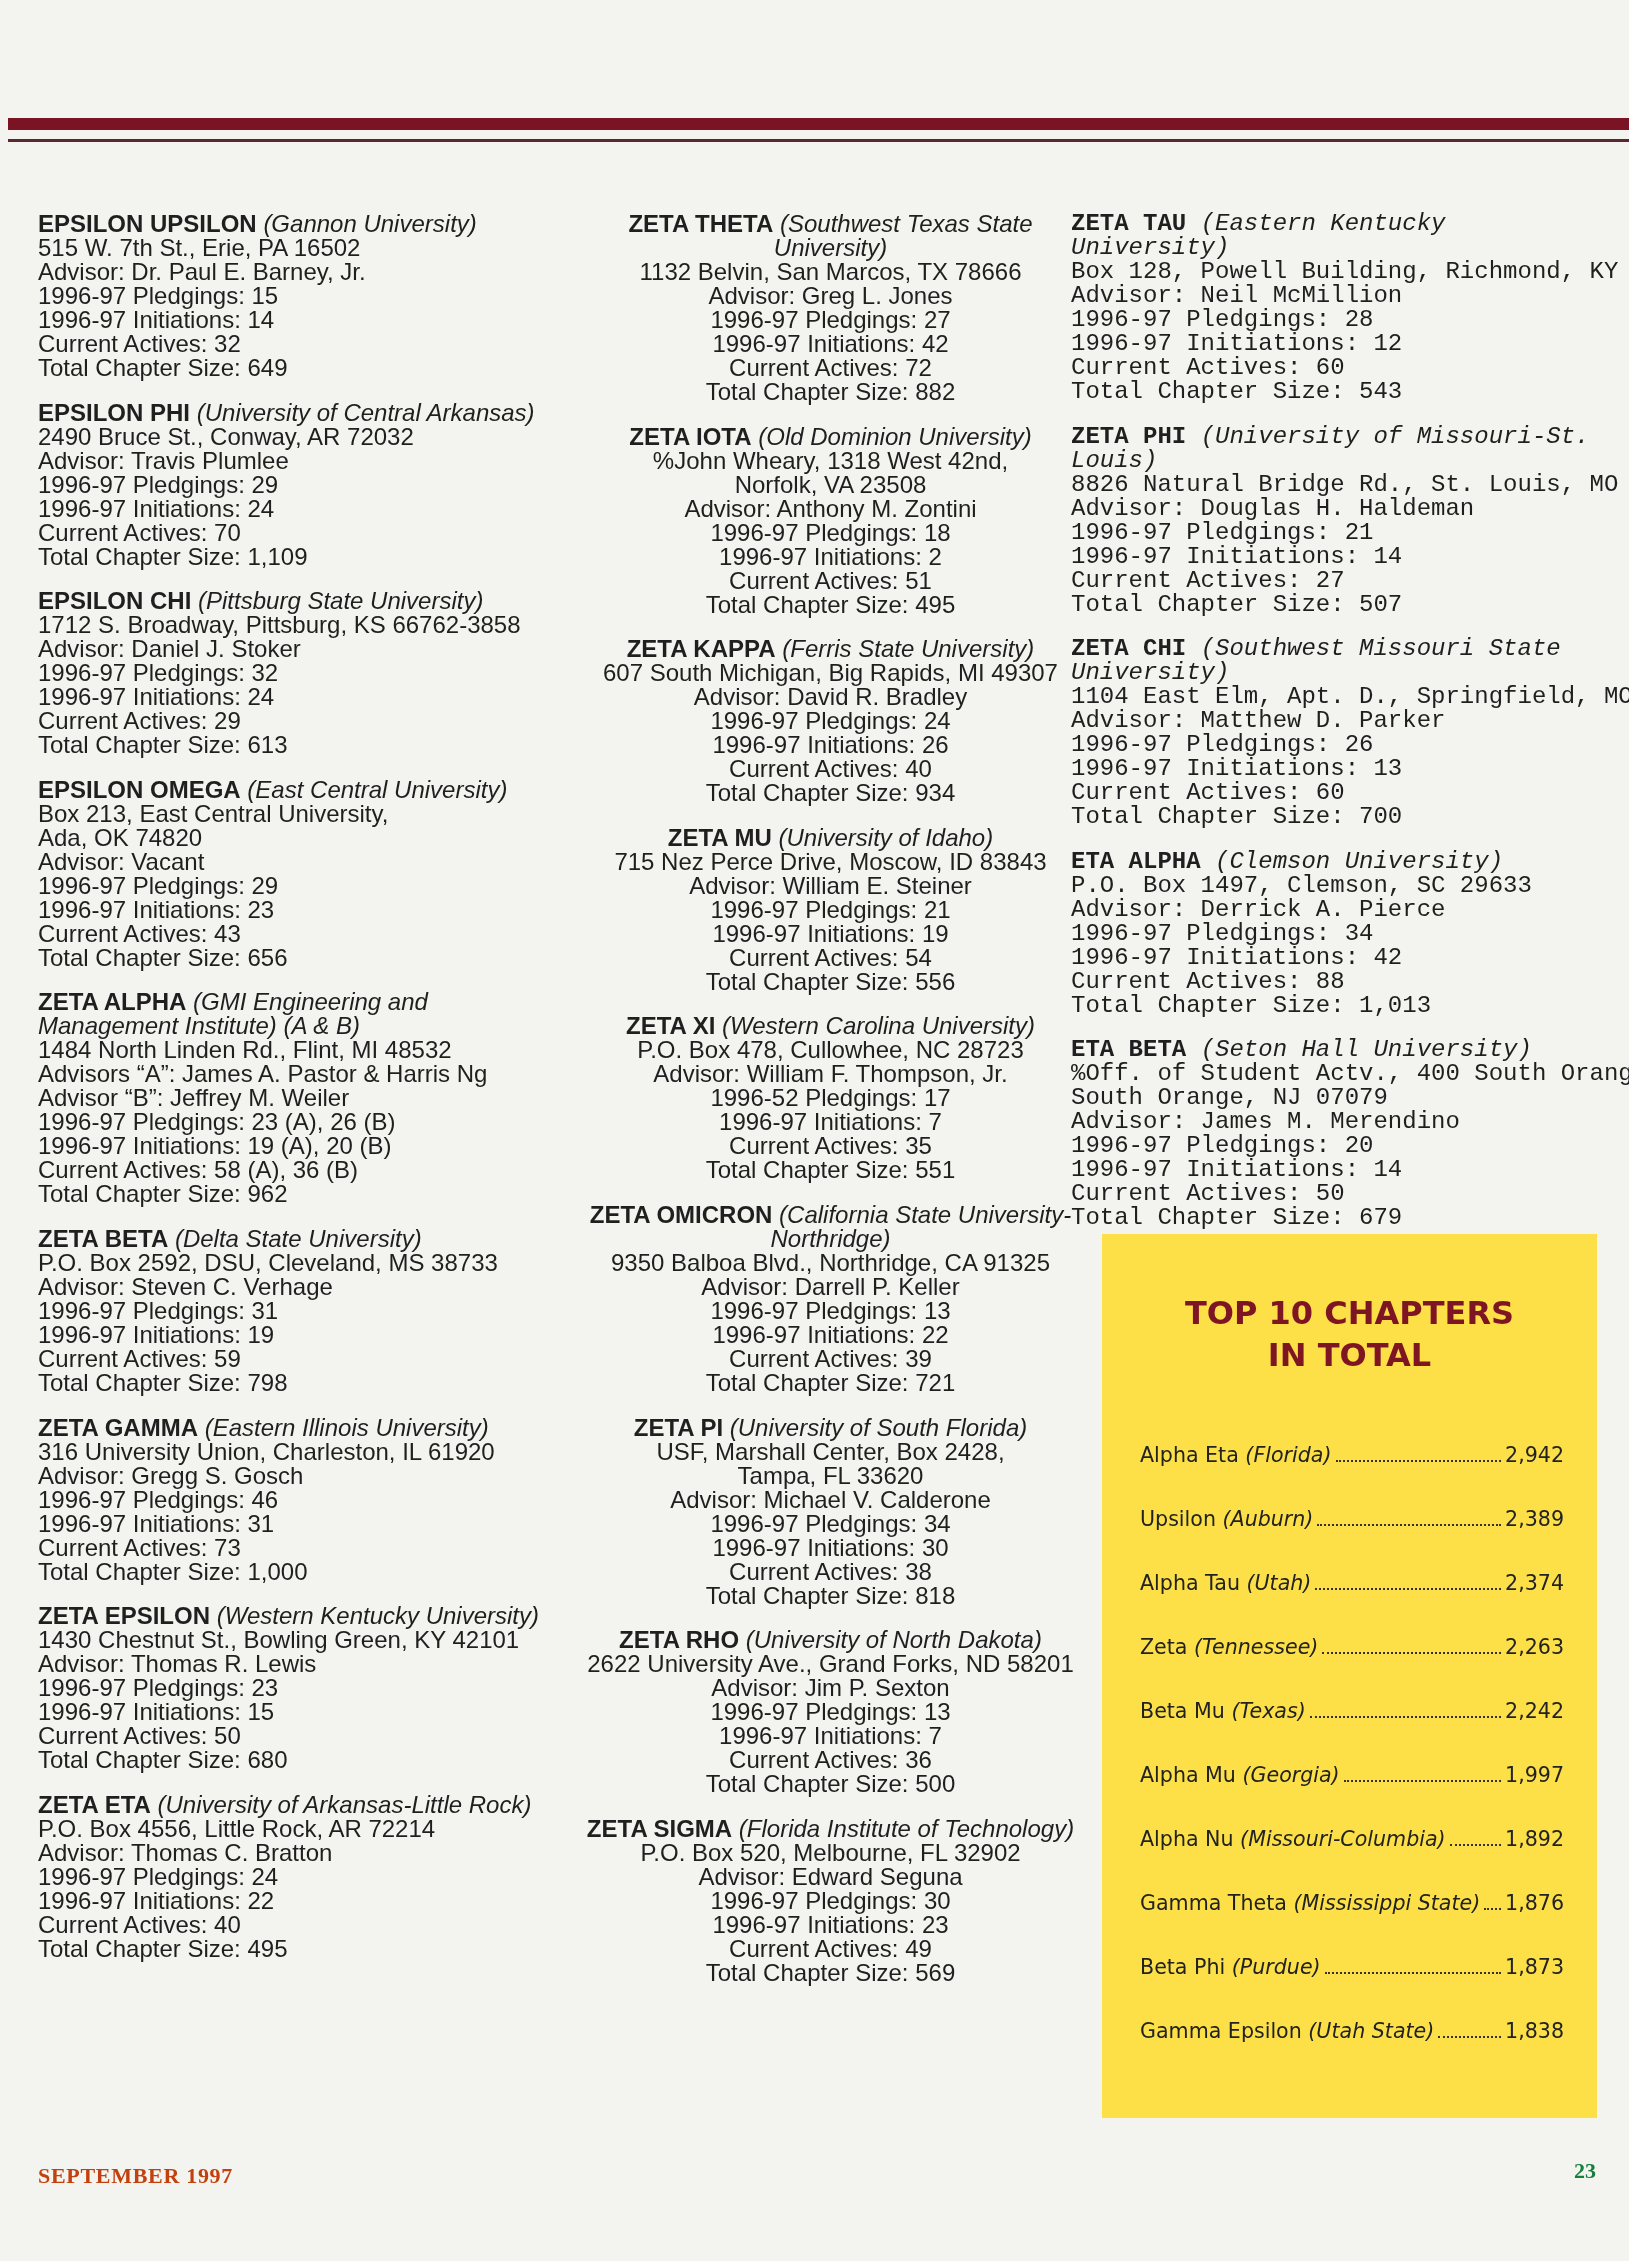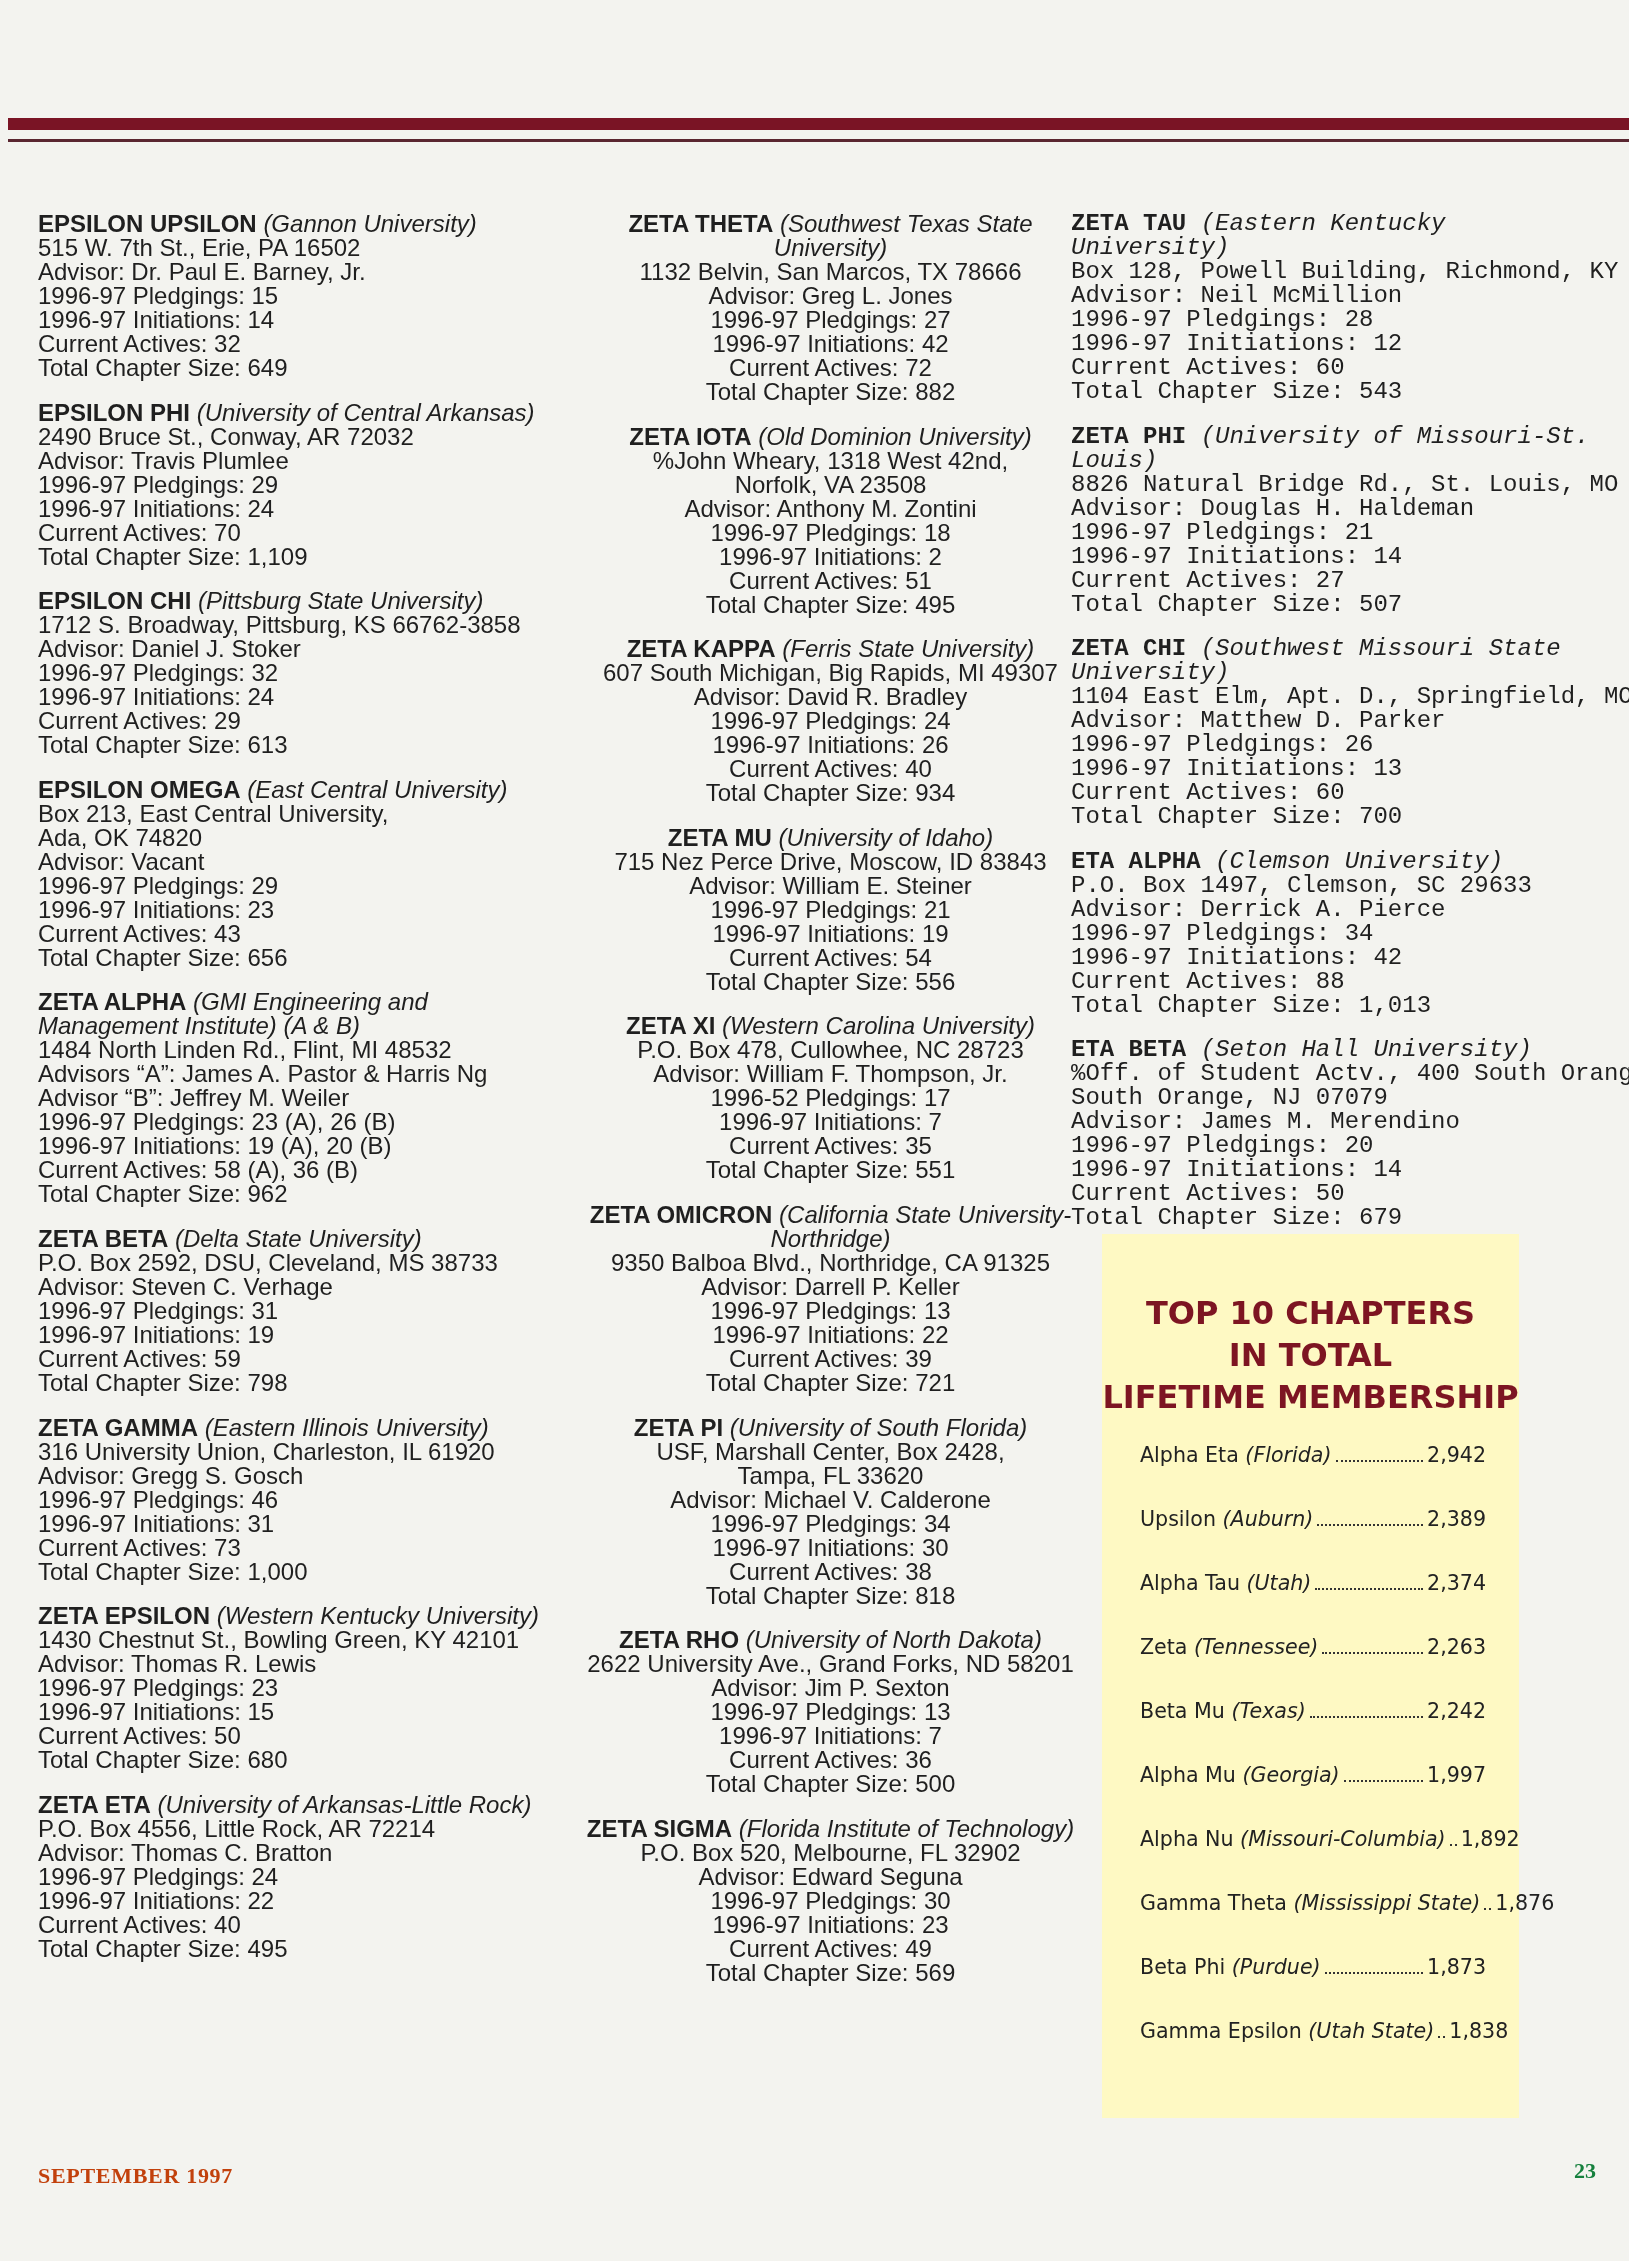--- a/index.html
+++ b/index.html
@@ -14,22 +14,22 @@
   .col { position: absolute; top: 212px; width: 521px; }
   .col1 { left: 38px; }
   .col2 { left: 570px; text-align: center; }
   .col3 { left: 1071px; font-family: Liberation Mono, monospace; }
   .entry { margin: 0 0 20.6px 0; font-size: 24px; line-height: 24px; }
   .entry .title { font-weight: bold; }
   .entry .school { font-style: italic; font-weight: normal; }
   .entry .line { display: block; white-space: nowrap; }
   .entry .wrap { white-space: normal; }
   .topbox {
-    position: absolute; left: 1102px; top: 1234px; width: 417px; height: 884px;
-    background: #fef9c3;
+    position: absolute; left: 1102px; top: 1234px; width: 495px; height: 884px;
+    background: #fde047;
   }
   .topbox-title {
     position: absolute; left: 0; right: 0; top: 58px; text-align: center;
     color: #7d1522; font-weight: bold; font-size: 32px; line-height: 42px;
     font-family: "DejaVu Sans", sans-serif; letter-spacing: 0px;
   }
   .topbox-title span { display: block; }
   .topbox-list { position: absolute; left: 38px; right: 33px; top: 209px; }
   .top-row {
     display: flex; align-items: baseline; height: 64px;
@@ -270,21 +270,20 @@
       <span class="line">1996-97 Initiations: 14</span>
       <span class="line">Current Actives: 50</span>
       <span class="line">Total Chapter Size: 679</span>
     </div>
   </div>
 
 <div class="topbox">
   <div class="topbox-title">
     <span>TOP 10 CHAPTERS</span>
     <span>IN TOTAL</span>
-    <span>LIFETIME MEMBERSHIP</span>
   </div>
   <div class="topbox-list">
       <div class="top-row">
         <span class="name"><span>Alpha Eta</span> <span class="school">(Florida)</span></span>
         <span class="dots"></span>
         <span class="count">2,942</span>
       </div>
       <div class="top-row">
         <span class="name"><span>Upsilon</span> <span class="school">(Auburn)</span></span>
         <span class="dots"></span>

